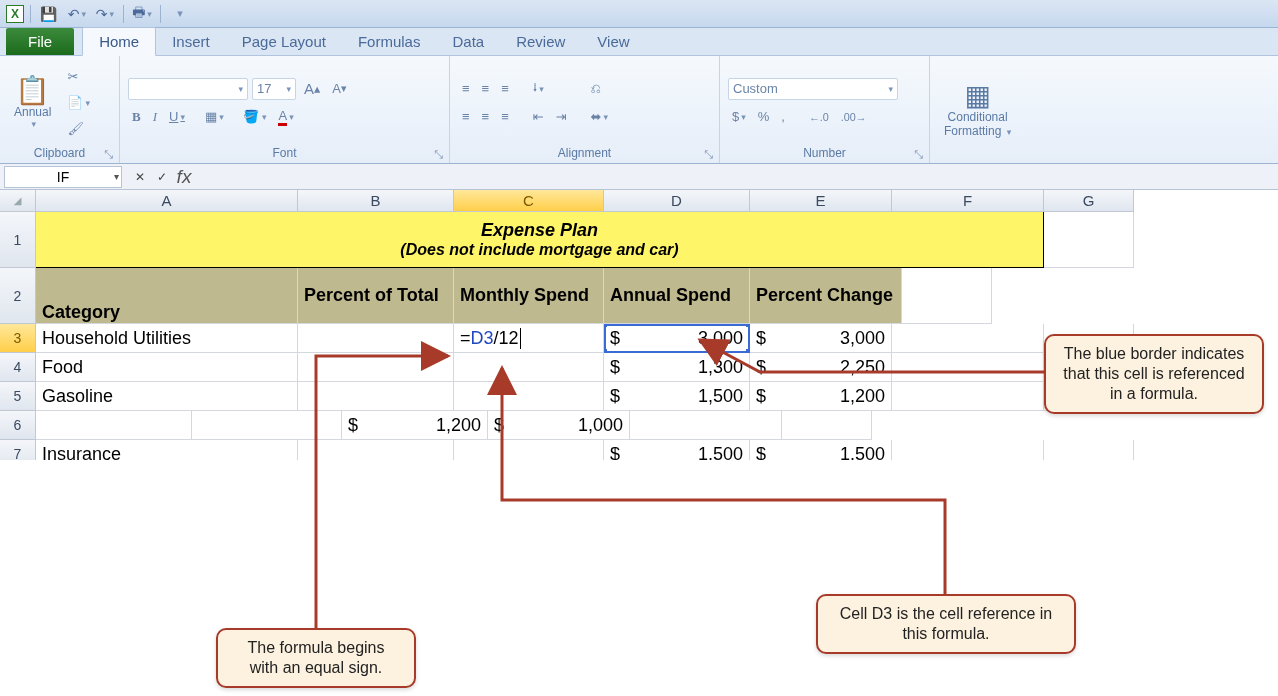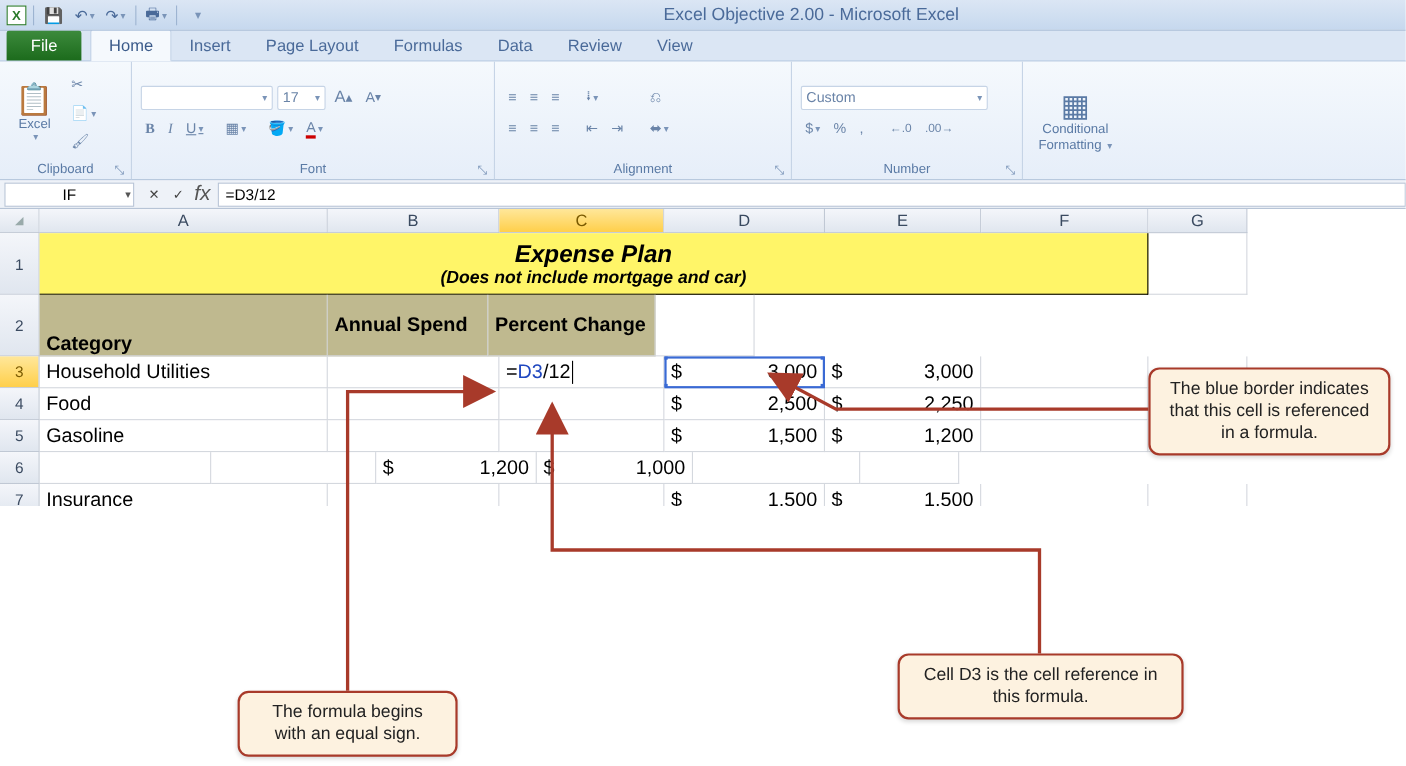--- a/index.html
+++ b/index.html
@@ -49,21 +49,21 @@
 .colheads { display: flex; height: 22px; }
 .rowhead, .corner { background: linear-gradient(#f4f6fa,#e0e6ef); border-right: 1px solid #c0c8d4; border-bottom: 1px solid #c0c8d4; display: flex; align-items: center; justify-content: center; font-size: 14px; color: #3a4a60; }
 .corner { width: 36px; height: 22px; }
 .colhead { background: linear-gradient(#f4f6fa,#e0e6ef); border-right: 1px solid #c0c8d4; border-bottom: 1px solid #c0c8d4; display: flex; align-items: center; justify-content: center; font-size: 15px; color: #3a4a60; }
 .colhead.active { background: linear-gradient(#ffe79a,#ffcf4a); color: #7a5a00; }
 .gridrow { display: flex; }
 .rowhead { width: 36px; height: 29px; }
 .rowhead.active { background: linear-gradient(#ffe79a,#ffcf4a); color: #7a5a00; }
 .cell { border-right: 1px solid #d4d8de; border-bottom: 1px solid #d4d8de; display: flex; align-items: center; padding: 0 6px; font-size: 18px; font-family: Arial, sans-serif; height: 29px; overflow: hidden; white-space: nowrap; }
 .titlecell { background: #fff568; justify-content: center; flex-direction: column; font-style: italic; font-weight: bold; height: 56px; }
-.titlecell .t1 { font-size: 22px; }
+.titlecell .t1 { font-size: 18px; }
 .titlecell .t2 { font-size: 16px; }
 .hdrcell { background: #bfb98f; font-weight: bold; font-size: 18px; align-items: center; height: 56px; line-height: 1.15; white-space: normal; }
 .money { font-family: Arial; font-size: 18px; display: flex; justify-content: space-between; width: 100%; }
 .money .sym { padding-right: 4px; }
 .editing { position: relative; }
 .editing .cursor { border-right: 1px solid #000; animation: blink 1s step-end infinite; padding-right: 1px; }
 @keyframes blink { 50% { border-color: transparent; } }
 .refcell { outline: 2px solid #3a6ad4; outline-offset: -2px; position: relative; }
 .refcell::before, .refcell::after { content: ""; position: absolute; width: 5px; height: 5px; background: #3a6ad4; }
 .refcell::before { top: -2px; left: -2px; }
@@ -96,41 +96,40 @@
     <span class="qat-btn">💾</span>
     <span class="qat-btn">↶<span class="dd">▾</span></span>
     <span class="qat-btn">↷<span class="dd">▾</span></span>
     <span class="qat-sep"></span>
     <span class="qat-btn">🖶<span class="dd">▾</span></span>
     <span class="qat-sep"></span>
     <span class="qat-btn">
         <span class="dd" style="font-size:11px">▾</span>
       </span>
   </div>
-  <div class="title-text">Excel Objective 2.00 - Microsoft Excel</div>
 </div>
 
 <div class="ribbon-tabs">
   <div class="file-tab">File</div>
   <div class="tab active">Home</div>
   <div class="tab">Insert</div>
   <div class="tab">Page Layout</div>
   <div class="tab">Formulas</div>
   <div class="tab">Data</div>
   <div class="tab">Review</div>
   <div class="tab">View</div>
 </div>
 
 <div class="ribbon">
 
   <div class="group" style="width:120px">
     <div class="group-body">
       <div class="rbtn-lg">
         <span class="ico">📋</span>
-        <span>Excel</span>
+        <span>Annual</span>
         <span class="dd">▾</span>
       </div>
       <div class="col">
         <span class="ctl">✂</span>
         <span class="ctl">📄<span class="dd">▾</span></span>
         <span class="ctl">🖌</span>
       </div>
     </div>
     <div class="group-label"><span>Clipboard</span><span class="dlaunch">⤡</span></div>
   </div>
@@ -237,21 +236,20 @@
 <div class="fbar">
   <div class="namebox">
       <span>IF</span>
       <span class="ndd">▾</span>
     </div>
   <div class="fbar-btns">
     <span class="fbar-btn">✕</span>
     <span class="fbar-btn">✓</span>
     <span class="fbar-btn fx-lbl">fx</span>
   </div>
-  <div class="formula-input">=D3/12</div>
 </div>
 
 <div class="grid-wrap">
   <div class="colheads">
     <div class="corner">
         <span style="font-size:10px;color:#9aa">◢</span>
       </div>
     <div class="colhead cw-A">A</div>
     <div class="colhead cw-B">B</div>
     <div class="colhead active cw-C">C</div>
@@ -266,20 +264,22 @@
     <div class="cell titlecell" style="width:1008px;border-right:1px solid #000;border-bottom:1px solid #000">
       <span class="t1">Expense Plan</span>
       <span class="t2">(Does not include mortgage and car)</span>
     </div>
     <div class="cell cw-G" style="height:56px"></div>
   </div>
 
   <div class="gridrow">
     <div class="rowhead" style="height:56px">2</div>
     <div class="cell hdrcell cw-A" style="align-items:flex-end">Category</div>
+    <div class="cell hdrcell cw-B">Percent of Total</div>
+    <div class="cell hdrcell cw-C">Monthly Spend</div>
     <div class="cell hdrcell cw-D">Annual Spend</div>
     <div class="cell hdrcell cw-F">Percent Change</div>
     <div class="cell cw-G" style="height:56px"></div>
   </div>
 
   <div class="gridrow">
     <div class="rowhead active">3</div>
     <div class="cell cw-A">Household Utilities</div>
     <div class="cell cw-B"></div>
     <div class="cell cw-C editing">
@@ -306,21 +306,21 @@
   </div>
 
   <div class="gridrow">
     <div class="rowhead">4</div>
     <div class="cell cw-A">Food</div>
     <div class="cell cw-B"></div>
     <div class="cell cw-C"></div>
     <div class="cell cw-D">
         <span class="money">
           <span class="sym">$</span>
-          <span>2,500</span>
+          <span>1,300</span>
         </span>
       </div>
     <div class="cell cw-E">
         <span class="money">
           <span class="sym">$</span>
           <span>2,250</span>
         </span>
       </div>
     <div class="cell cw-F"></div>
     <div class="cell cw-G"></div>

